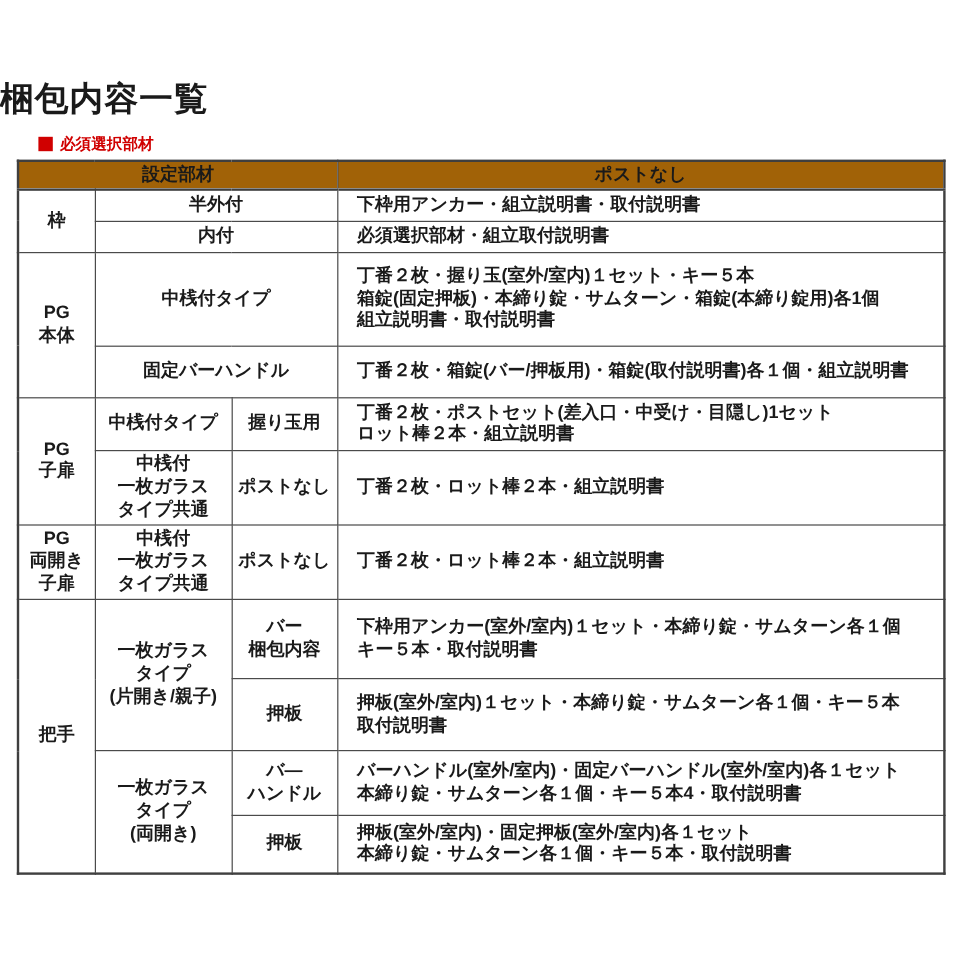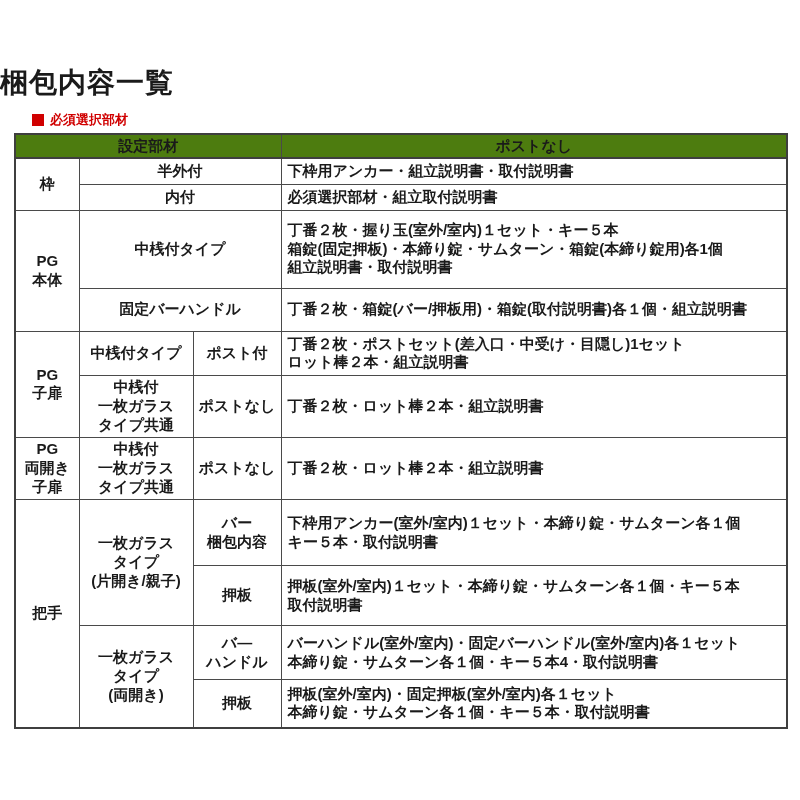--- a/index.html
+++ b/index.html
@@ -64,35 +64,35 @@
   }
   table.packing-table td {
     border: 1px solid #4a4a4a;
     font-weight: bold;
     font-size: 15px;
     line-height: 1.25;
     white-space: pre-line;
     overflow: hidden;
   }
   tr.head-row td {
-    background: #4d7c0f;
+    background: #a16207;
     text-align: center;
     vertical-align: middle;
     font-size: 15px;
     border-bottom: 2px solid #3f3f3f;
   }
   td.c-group, td.c-type, td.c-subtype {
     text-align: center;
     vertical-align: middle;
     padding: 1px 2px;
   }
   td.c-content {
     text-align: left;
     vertical-align: middle;
-    padding: 3px 6px;
+    padding: 3px 16px;
     line-height: 1.35;
   }
 </style>
 </head>
 <body>
 
 <div class="page">
 
   <div class="page-title">梱包内容一覧</div>
 
@@ -134,21 +134,21 @@
       </tr>
       <tr style="height:43px">
         <td class="c-type" colspan="2">固定バーハンドル</td>
         <td class="c-content">丁番２枚・箱錠(バー/押板用)・箱錠(取付説明書)各１個・組立説明書</td>
       </tr>
 
       <tr style="height:40px">
         <td class="c-group" rowspan="2">PG
 子扉</td>
         <td class="c-type">中桟付タイプ</td>
-        <td class="c-subtype">ポスト付</td>
+        <td class="c-subtype">握り玉用</td>
         <td class="c-content">丁番２枚・ポストセット(差入口・中受け・目隠し)1セット
 ロット棒２本・組立説明書</td>
       </tr>
       <tr style="height:62px">
         <td class="c-type">中桟付
 一枚ガラス
 タイプ共通</td>
         <td class="c-subtype">ポストなし</td>
         <td class="c-content">丁番２枚・ロット棒２本・組立説明書</td>
       </tr>

